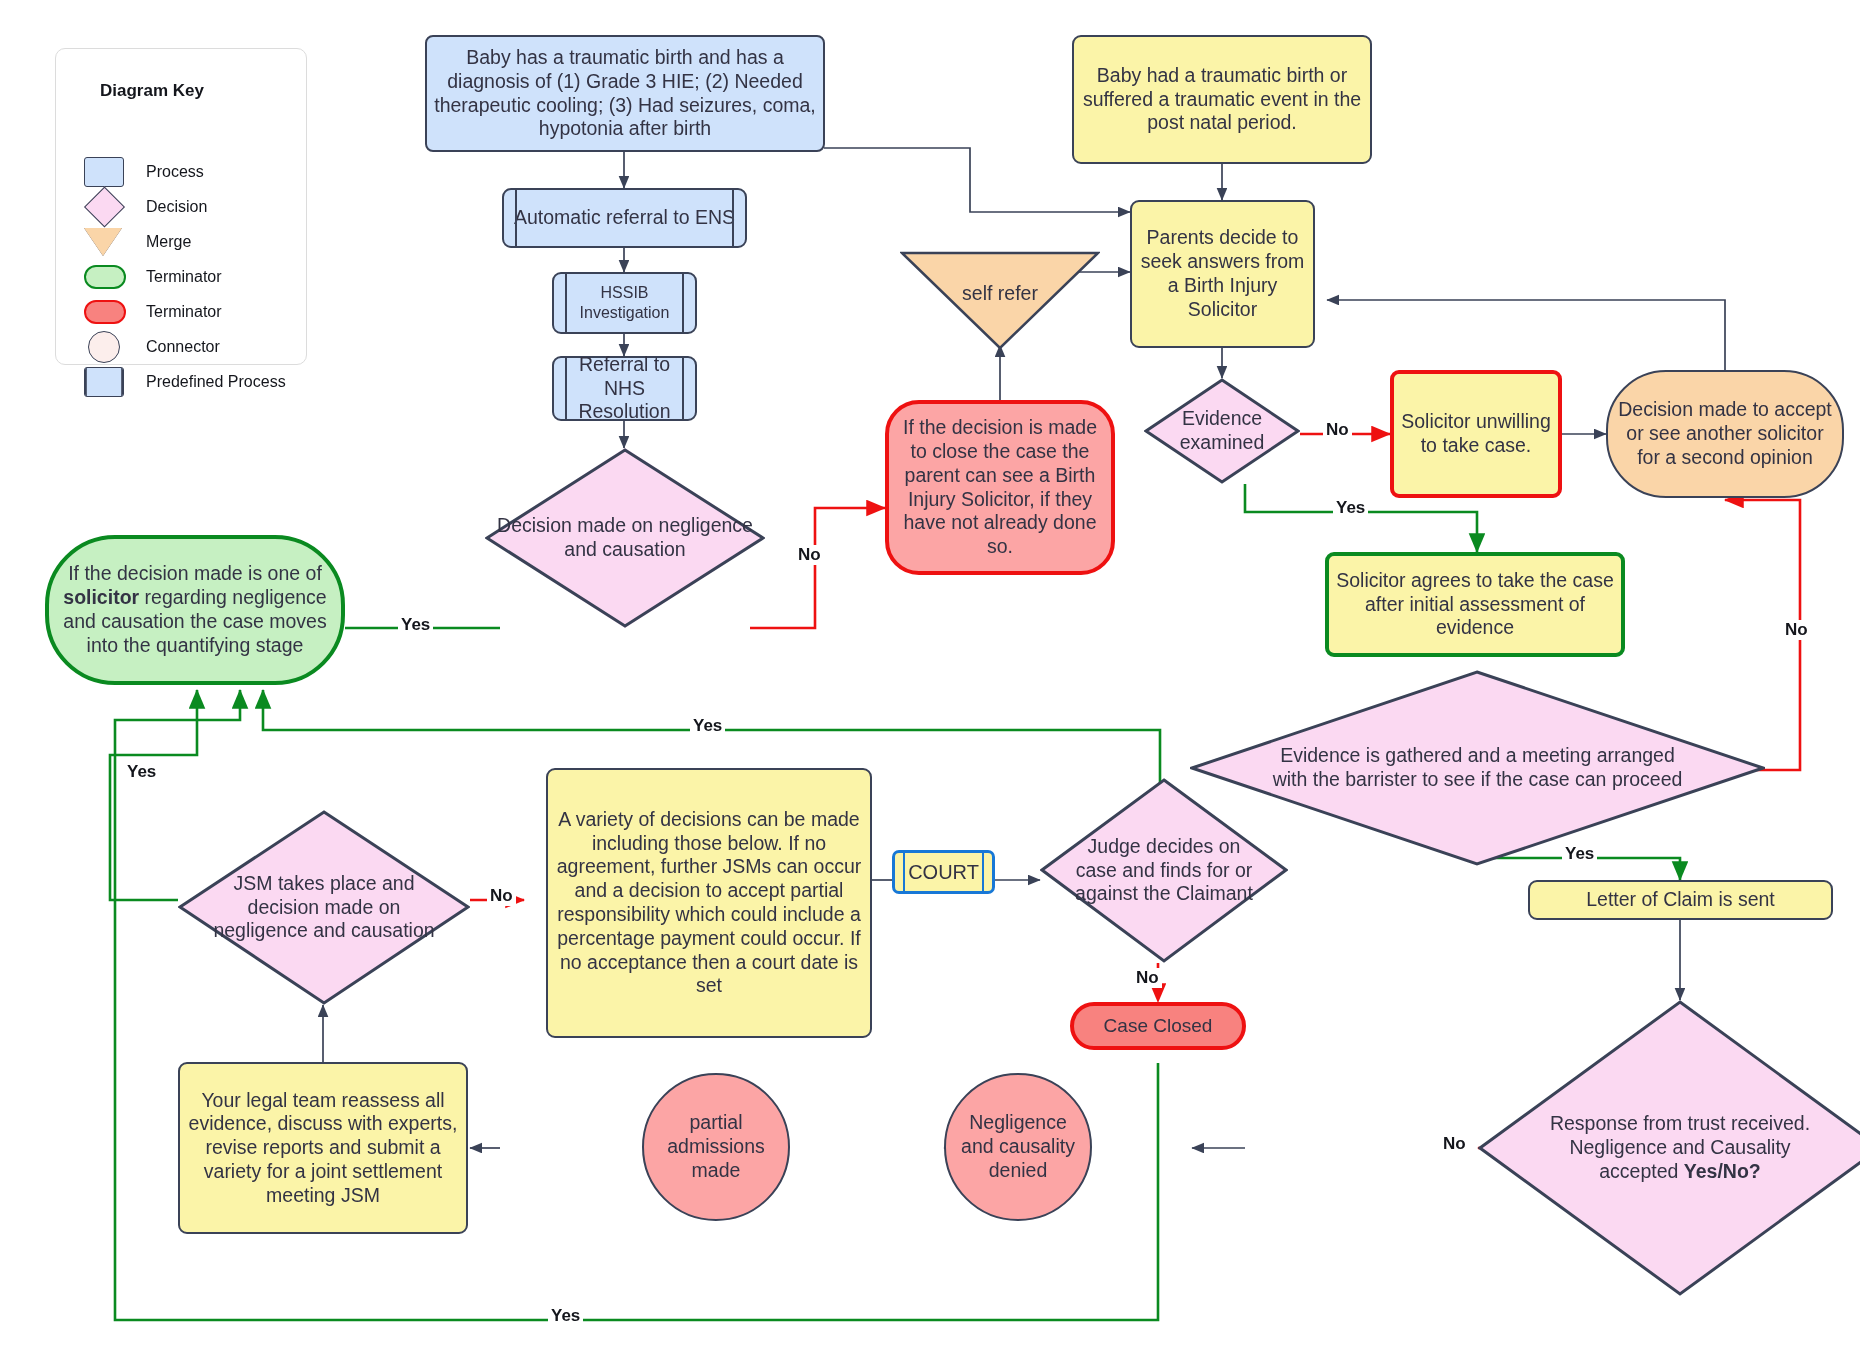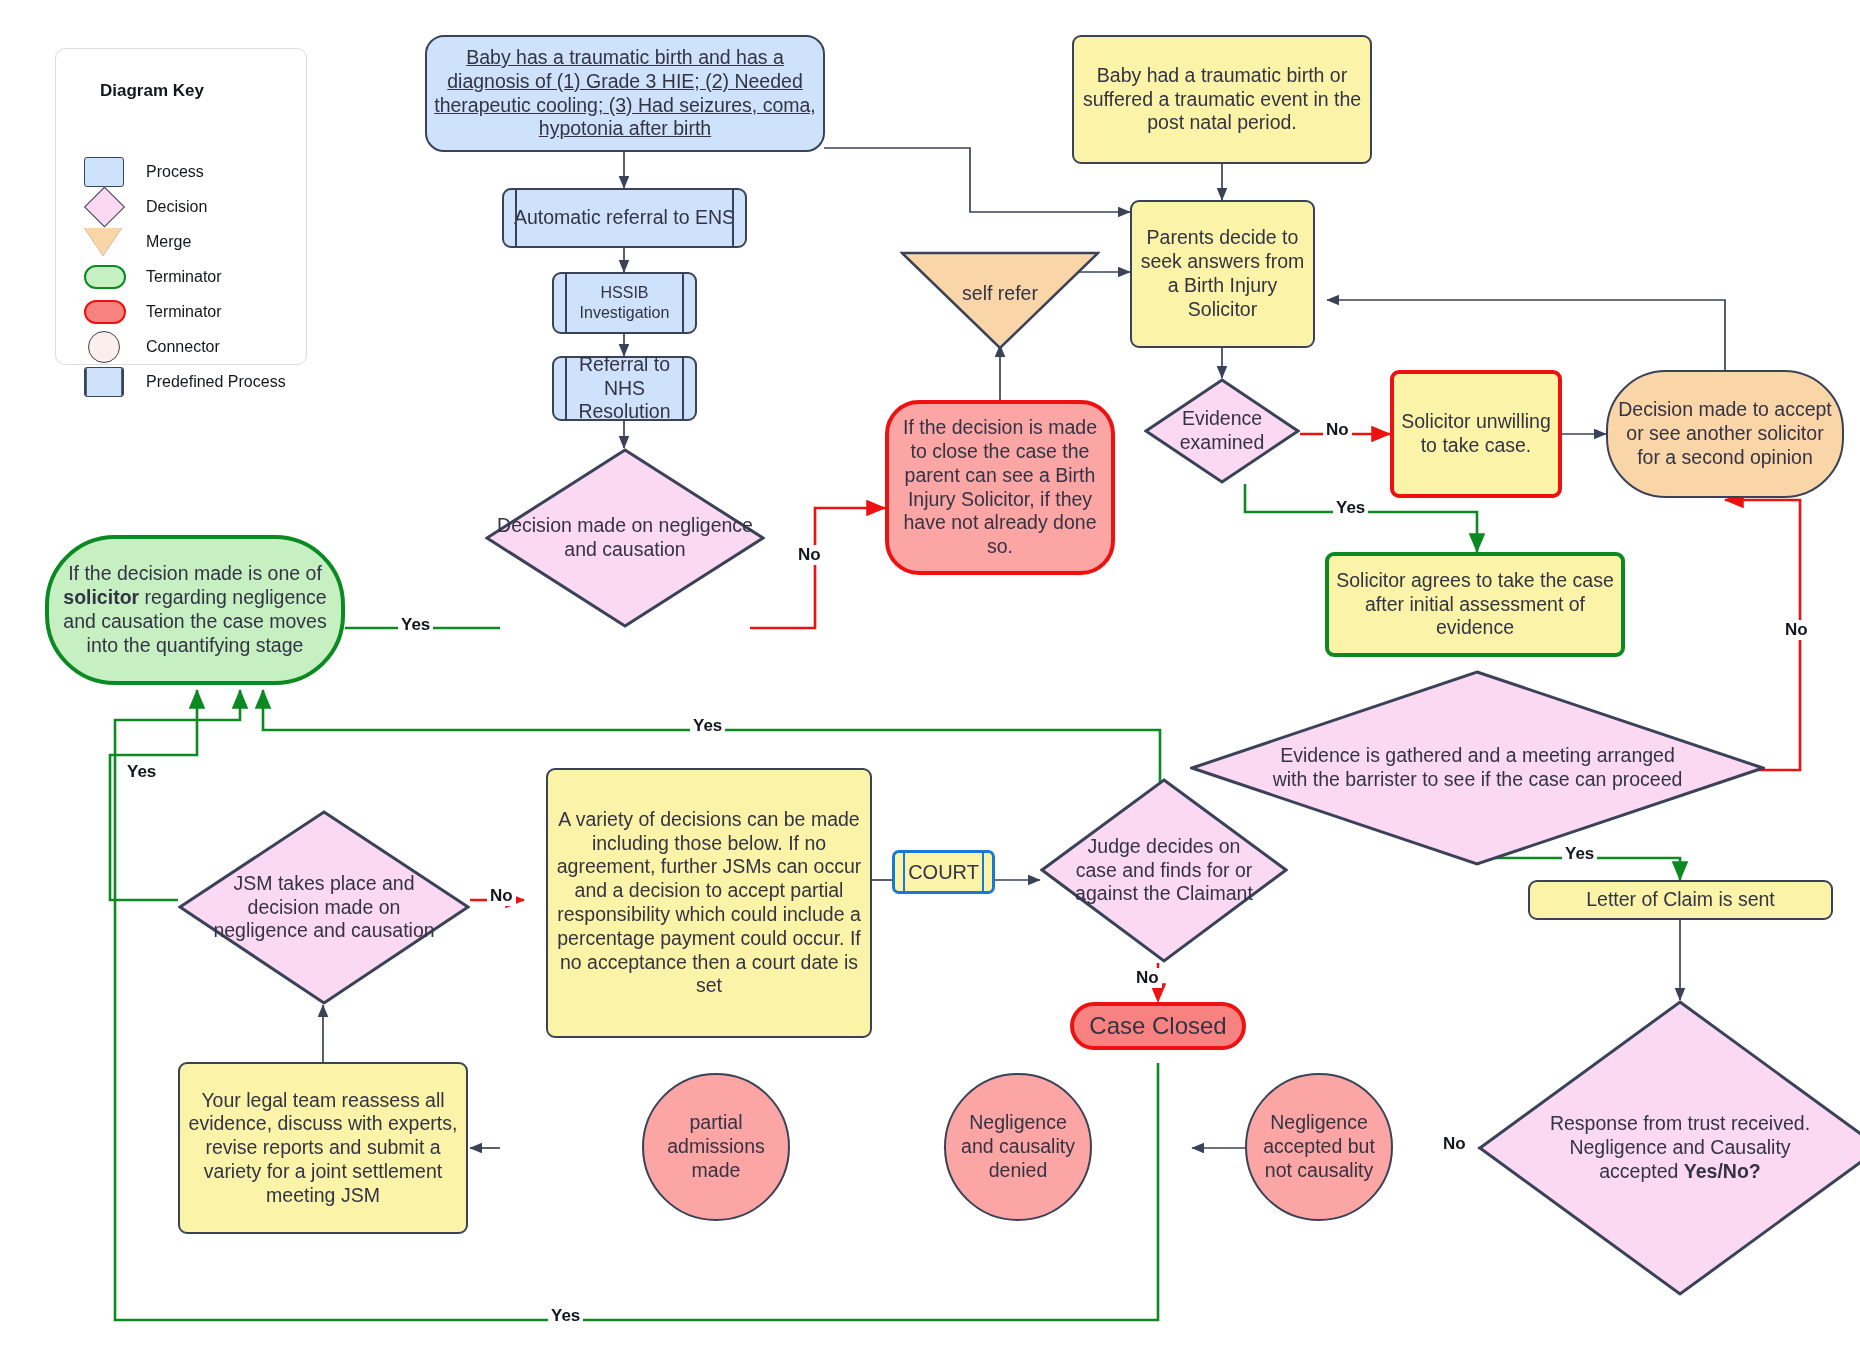--- a/index.html
+++ b/index.html
@@ -6,21 +6,21 @@
   body{width:1860px;height:1350px;position:relative;
        font-family:"Liberation Sans","DejaVu Sans",sans-serif;color:#333344;}
   #canvas{position:absolute;left:0;top:0;width:1860px;height:1350px;overflow:hidden;}
   svg.edges{position:absolute;left:0;top:0;width:1860px;height:1350px;pointer-events:none;}
 
   .node{position:absolute;box-sizing:border-box;display:flex;align-items:center;
         justify-content:center;text-align:center;line-height:1.22;z-index:5;}
   .node span{display:block;padding:0 6px;}
 
   
-  .process{background:#cfe2fb;border:2.5px solid #3a4257;border-radius:19px;text-decoration:underline;}
+  .process{background:#cfe2fb;border:2.5px solid #3a4257;border-radius:8px;}
   .predef{background:#cfe2fb;border:2.5px solid #3a4257;border-radius:9px;}
   .predef::before,.predef::after{content:"";position:absolute;top:0;bottom:0;width:0;
         border-left:2.5px solid #3a4257;}
   .predef::before{left:11px;} .predef::after{right:11px;}
 
   .predef-blue{background:#fbf4a8;border:3px solid #1878d6;border-radius:7px;}
   .predef-blue::before,.predef-blue::after{content:"";position:absolute;top:0;bottom:0;
         width:0;border-left:2.5px solid #1878d6;}
   .predef-blue::before{left:8px;} .predef-blue::after{right:8px;}
 
@@ -249,23 +249,20 @@
     <span>Letter of Claim is sent</span>
   </div>
 
   <div class="node diamond" style="left:1478px;top:1000px;width:404px;height:296px;font-size:19.5px;">
     <svg style="position:absolute;left:0;top:0;width:100%;height:100%;z-index:1;" viewBox="0 0 404 296" preserveAspectRatio="none">
       <polygon points="202,2 402,148 202,294 2,148" fill="#fbd9f2" stroke="#3a4257" stroke-width="3" vector-effect="non-scaling-stroke"></polygon>
     </svg>
     <span style="max-width:300px;">Response from trust received. Negligence and Causality accepted <b>Yes/No?</b></span>
   </div>
 
-  <div class="node connector" style="left:1245px;top:1073px;width:148px;height:148px;font-size:19.5px;">
-    <span>Negligence accepted but not causality</span>
-  </div>
 
   <div class="node connector" style="left:944px;top:1073px;width:148px;height:148px;font-size:19.5px;">
     <span>Negligence and causality denied</span>
   </div>
 
   <div class="node connector" style="left:642px;top:1073px;width:148px;height:148px;font-size:19.5px;">
     <span>partial admissions made</span>
   </div>
 
   <div class="node note" style="left:178px;top:1062px;width:290px;height:172px;font-size:19.5px;">
@@ -287,21 +284,21 @@
     <span>COURT</span>
   </div>
 
   <div class="node diamond" style="left:1040px;top:778px;width:248px;height:185px;font-size:19.5px;">
     <svg style="position:absolute;left:0;top:0;width:100%;height:100%;z-index:1;" viewBox="0 0 248 185" preserveAspectRatio="none">
       <polygon points="124,2 246,92 124,183 2,92" fill="#fbd9f2" stroke="#3a4257" stroke-width="3" vector-effect="non-scaling-stroke"></polygon>
     </svg>
     <span style="max-width:185px;">Judge decides on case and finds for or against the Claimant</span>
   </div>
 
-  <div class="node termred" style="left:1070px;top:1002px;width:176px;height:48px;font-size:24px;align-items:center;">
+  <div class="node termred" style="left:1070px;top:1002px;width:176px;height:48px;font-size:19px;align-items:center;">
     <span>Case Closed</span>
   </div>
 
   <div class="edge-label" style="left:398px;top:615px;">Yes</div>
   <div class="edge-label" style="left:795px;top:545px;">No</div>
   <div class="edge-label" style="left:1323px;top:420px;">No</div>
   <div class="edge-label" style="left:1333px;top:498px;">Yes</div>
   <div class="edge-label" style="left:1562px;top:844px;">Yes</div>
   <div class="edge-label" style="left:1782px;top:620px;">No</div>
   <div class="edge-label" style="left:1440px;top:1134px;">No</div>

